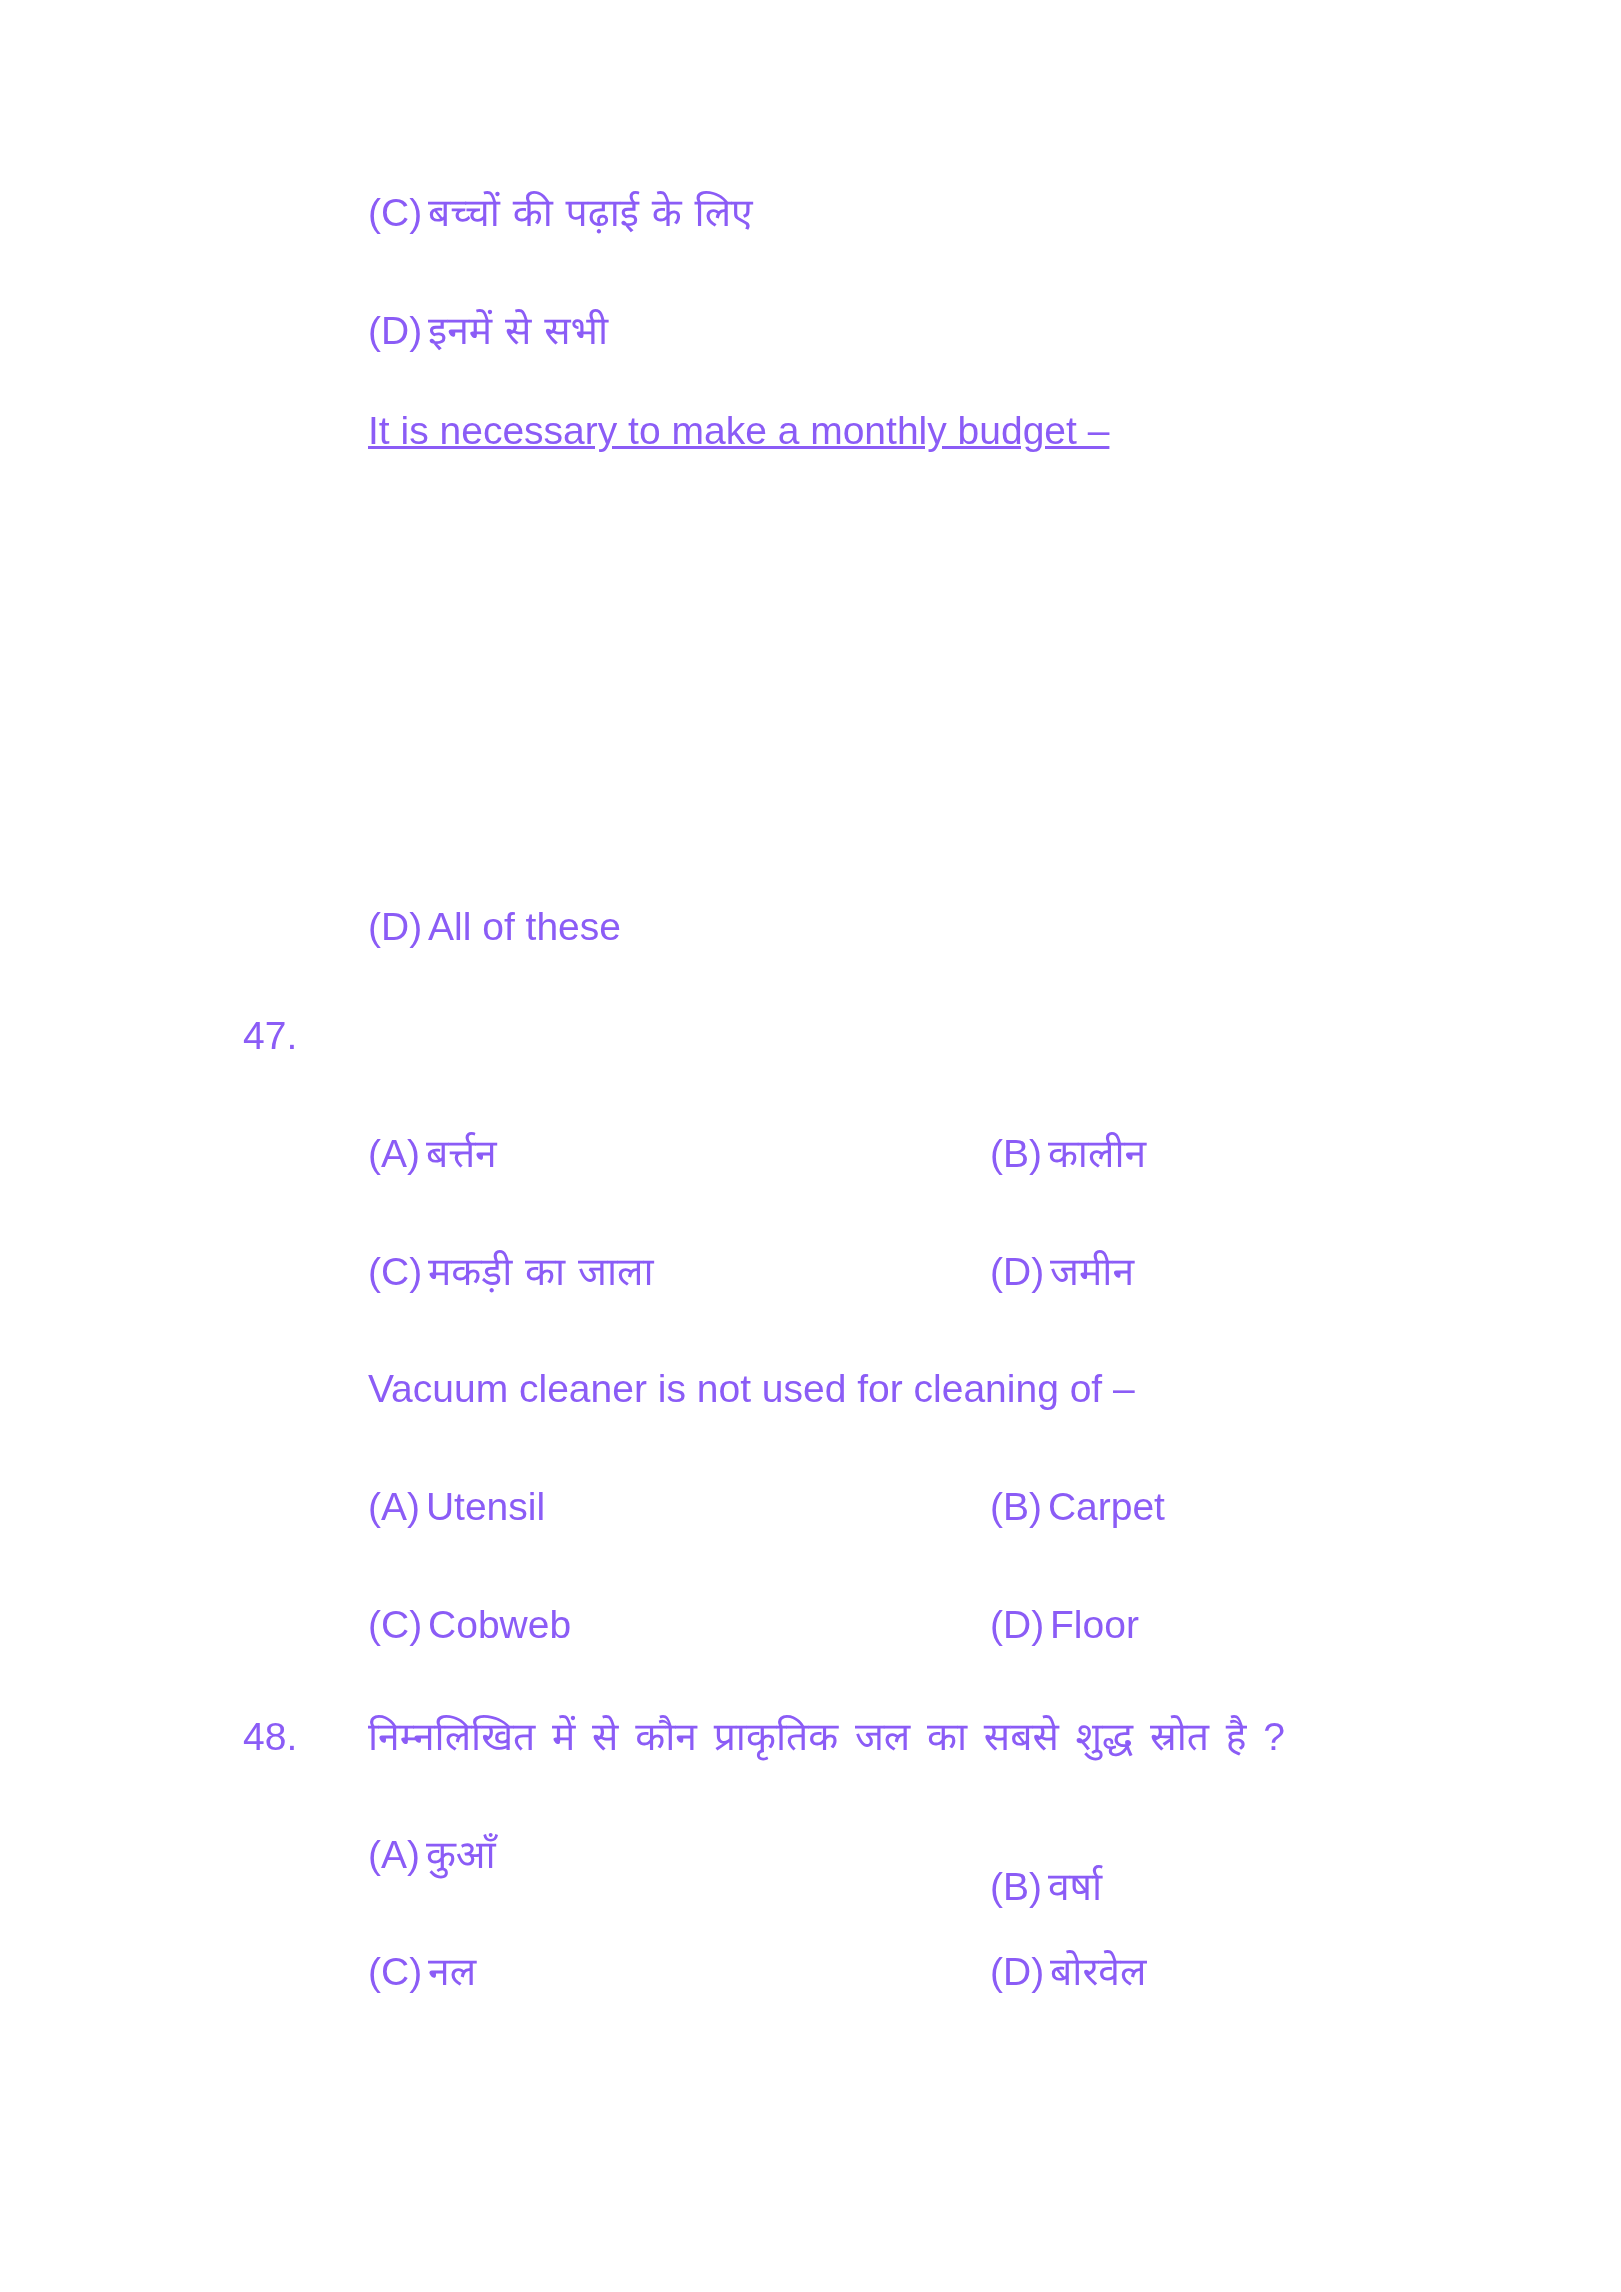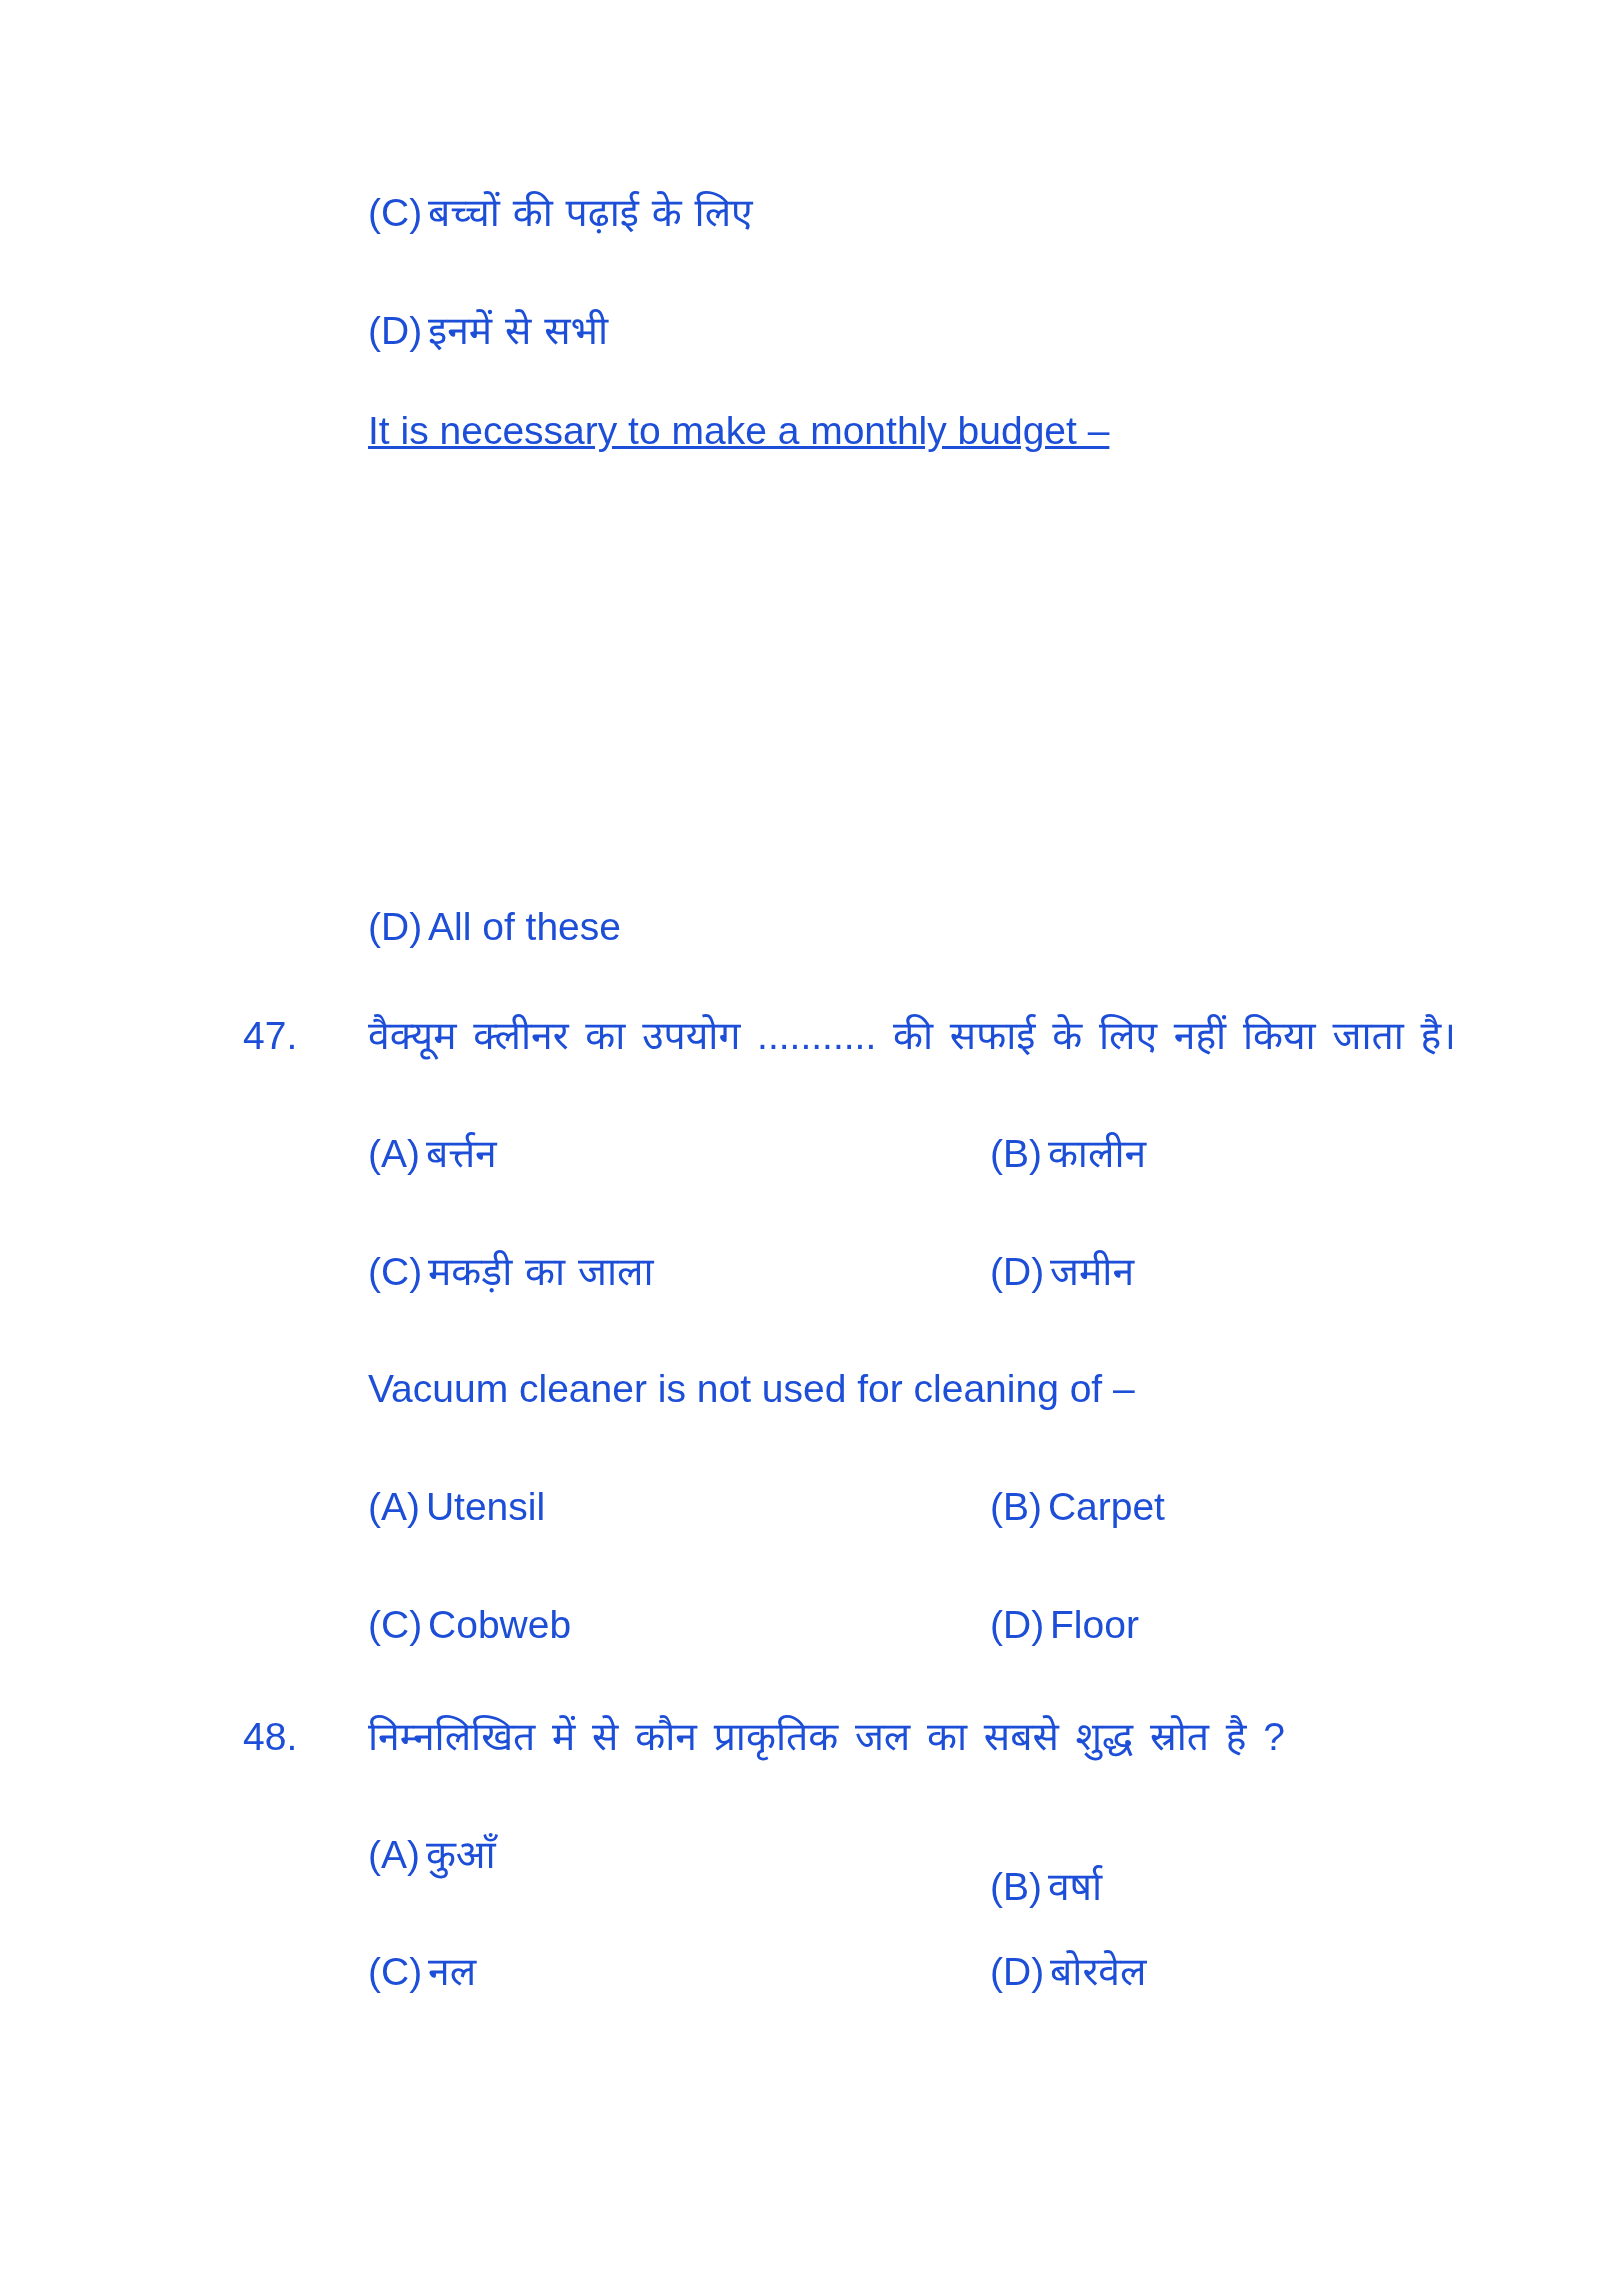--- a/index.html
+++ b/index.html
@@ -6,21 +6,21 @@
     margin: 0;
     padding: 0;
     background: #ffffff;
   }
   .page {
     position: relative;
     width: 1621px;
     height: 2029px;
     background: #ffffff;
     font-family: "Liberation Sans", "DejaVu Sans", sans-serif;
-    color: #1d4ed8;
+    color: #8b5cf6;
     overflow: hidden;
   }
   .t {
     position: absolute;
     white-space: nowrap;
     font-size: 39px;
     line-height: 1.05;
     letter-spacing: 0px;
   }
   .hi-stem { word-spacing: 5.9px; }
@@ -49,23 +49,20 @@
   <div class="t" style="top:411px; left:368px;text-decoration:underline;">
     <span>It is necessary to make a monthly budget –</span>
   </div>
 
   <div class="t" style="top:907px; left:368px;">
     <span class="lbl">(D)</span><span>All of these</span>
   </div>
 
   <div class="t" style="top:1016px; left:243px;">
     <span>47.</span>
-  </div>
-  <div class="t hi-stem" style="top:1016px; left:368px;">
-    <span>वैक्यूम क्लीनर का उपयोग ........... की सफाई के लिए नहीं किया जाता है।</span>
   </div>
 
   <div class="t hi-opt" style="top:1134px; left:368px;">
     <span class="lbl">(A)</span><span>बर्त्तन</span>
   </div>
   <div class="t hi-opt" style="top:1134px; left:990px;">
     <span class="lbl">(B)</span><span>कालीन</span>
   </div>
   <div class="t hi-opt" style="top:1252px; left:368px;">
     <span class="lbl">(C)</span><span>मकड़ी का जाला</span>

